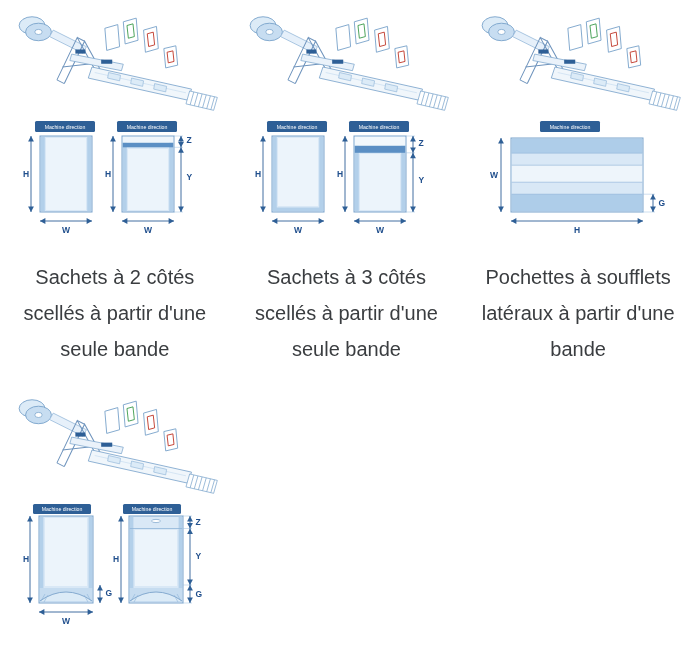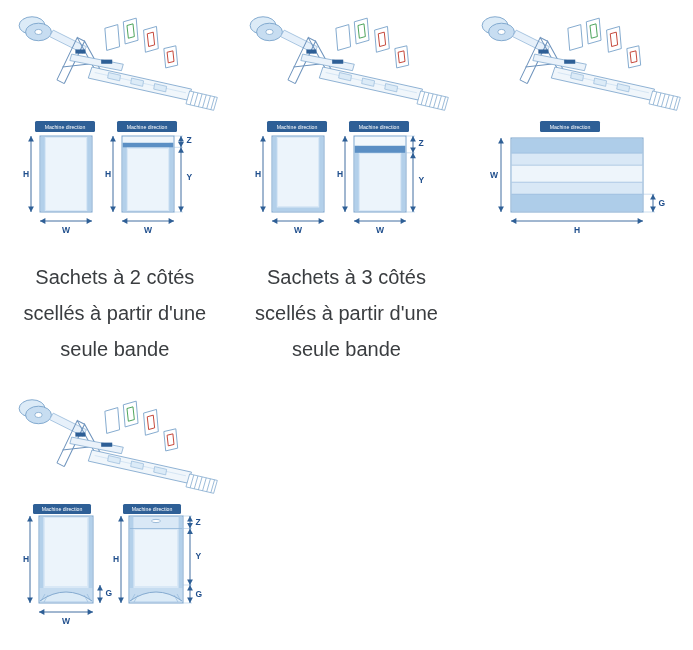--- a/index.html
+++ b/index.html
@@ -202,20 +202,21 @@
         <line class="dim-line" x1="18" y1="19" x2="18" y2="93" marker-start="url(#ar-s)" marker-end="url(#ar-e)"></line>
         <text class="dim-text" x="7" y="59">W</text>
         <line class="tick-line" x1="160" y1="75.2" x2="172" y2="75.2"></line>
         <line class="tick-line" x1="160" y1="93" x2="172" y2="93"></line>
         <line class="dim-line" x1="170" y1="75.2" x2="170" y2="93" marker-start="url(#ar-s)" marker-end="url(#ar-e)"></line>
         <text class="dim-text" x="175.5" y="87">G</text>
         <line class="dim-line" x1="28" y1="102" x2="160" y2="102" marker-start="url(#ar-s)" marker-end="url(#ar-e)"></line>
         <text class="dim-text" x="94" y="114" text-anchor="middle">H</text>
       </g>
     </svg>
+    <p class="caption">Pochettes à soufflets latéraux à partir d'une bande</p>
   </section>
 
   <section class="card">
     <svg class="machine" viewBox="0 0 230 115">
         <use href="#machine-sym"></use>
       </svg>
     <svg class="diagram" width="185" height="130" viewBox="0 0 185 130">
       <g>
         <rect class="badge-rect" x="11" y="2" width="58" height="10" rx="1.5"></rect>
         <text class="badge-text" x="40" y="8.8" text-anchor="middle">Machine direction</text>

